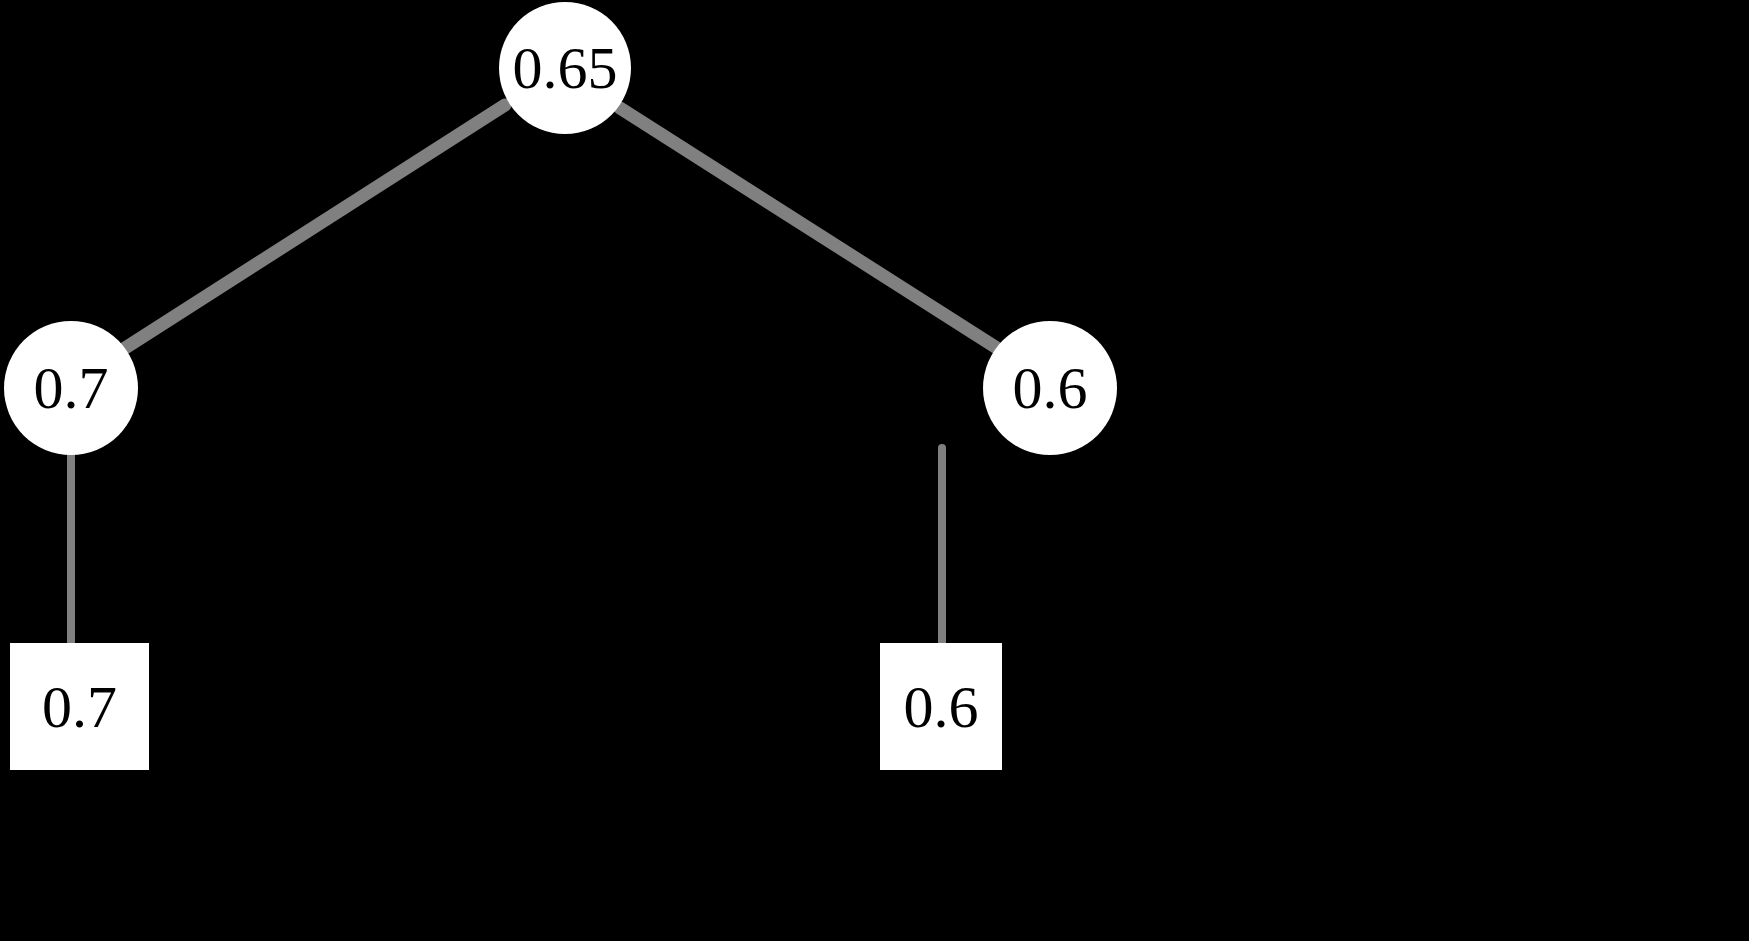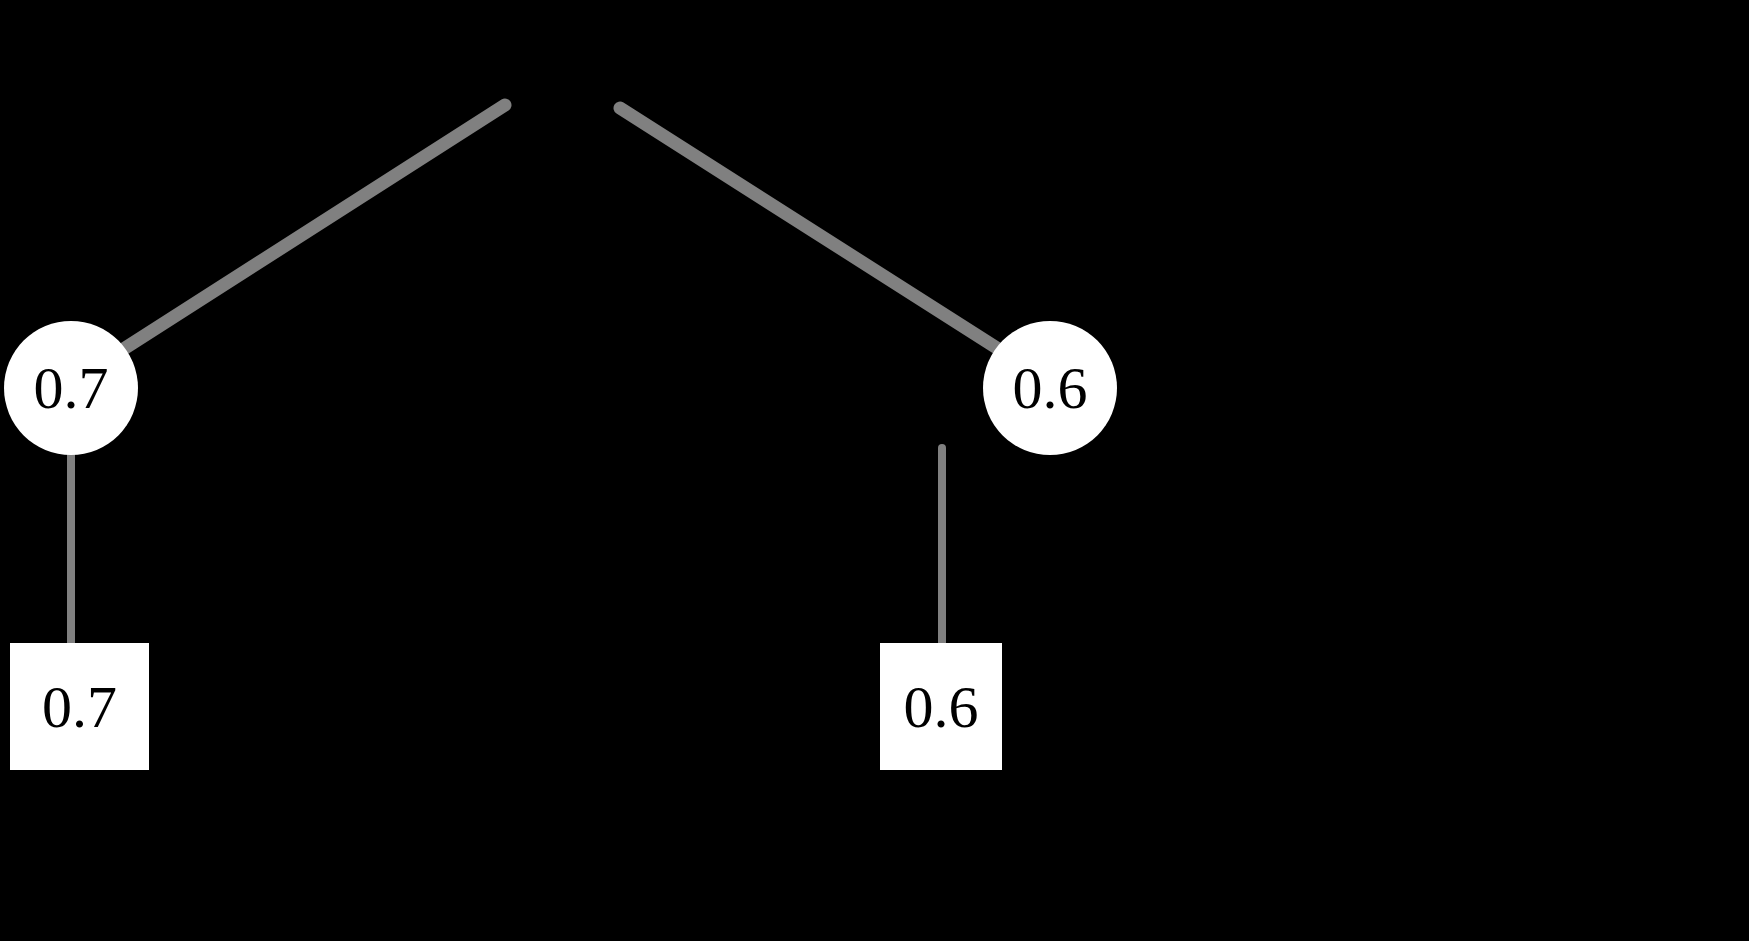--- a/index.html
+++ b/index.html
@@ -65,20 +65,23 @@
   <svg id="tree-svg" viewBox="0 0 1749 941" xmlns="http://www.w3.org/2000/svg">
     <rect x="0" y="0" width="1749" height="941" fill="#000000"></rect>
     <line x1="505" y1="105" x2="122" y2="350" stroke="#808080" stroke-width="13" stroke-linecap="round"></line>
     <line x1="620" y1="108" x2="1000" y2="350" stroke="#808080" stroke-width="13" stroke-linecap="round"></line>
     <line x1="71" y1="448" x2="71" y2="646" stroke="#808080" stroke-width="8" stroke-linecap="round"></line>
     <line x1="942" y1="448" x2="942" y2="646" stroke="#808080" stroke-width="8" stroke-linecap="round"></line>
   </svg>
 
   <div class="node-layer">
 
+    <div class="node-circle" style="left:499px; top:2px; width:132px; height:132px; font-size:60px;">
+      <span class="node-label">0.65</span>
+    </div>
 
     <div class="node-circle" style="left:4px; top:321px; width:134px; height:134px; font-size:60px;">
       <span class="node-label">0.7</span>
     </div>
 
     <div class="node-circle" style="left:983px; top:321px; width:134px; height:134px; font-size:60px;">
       <span class="node-label">0.6</span>
     </div>
 
     <div class="node-box" style="left:10px; top:643px; width:139px; height:127px; font-size:60px;">

